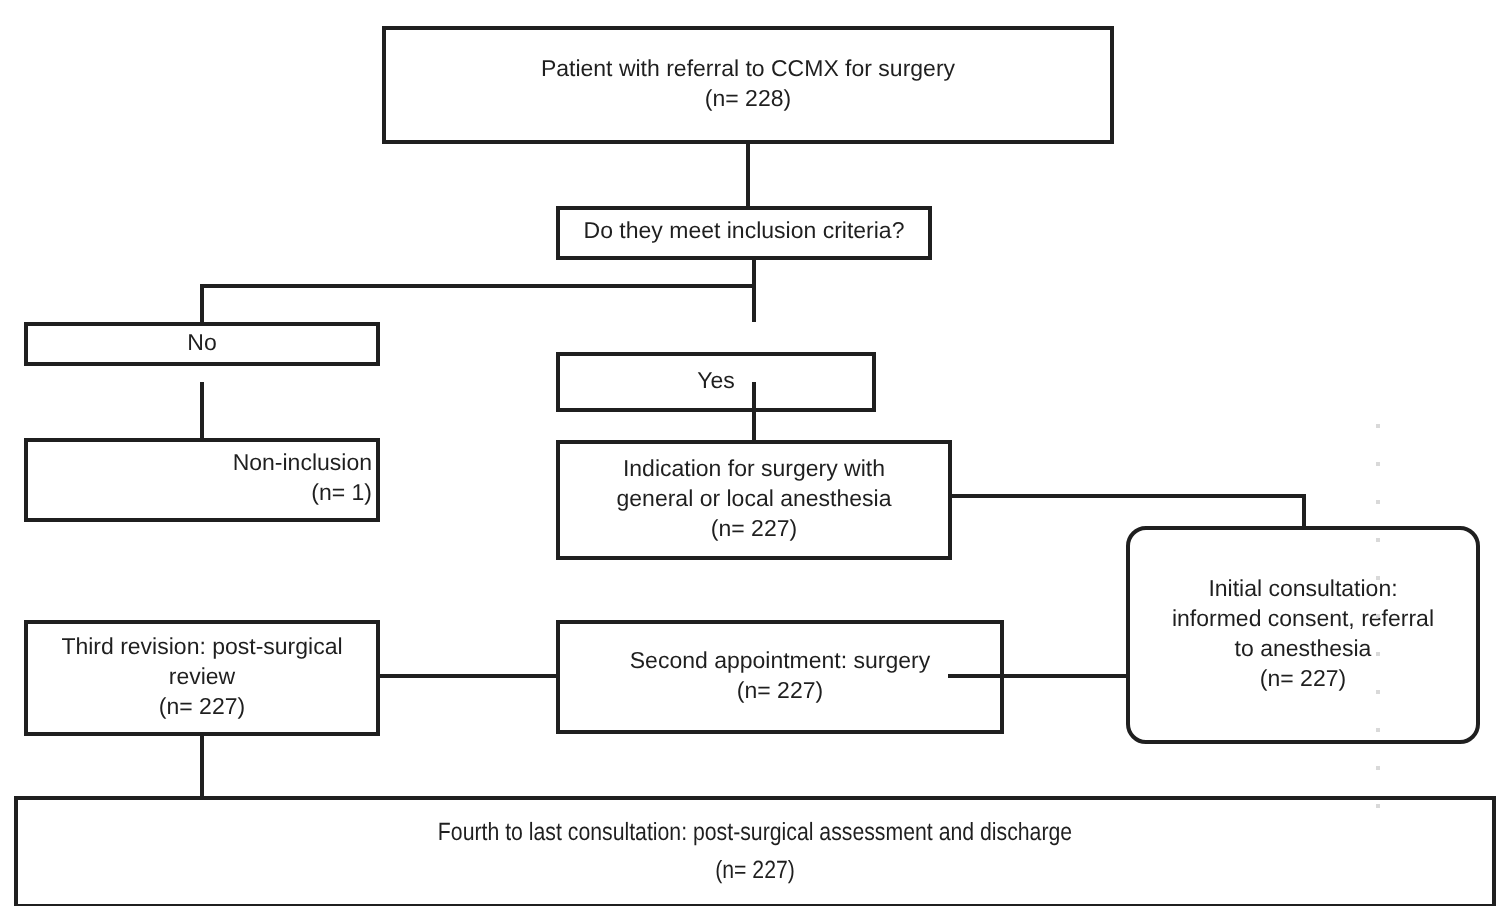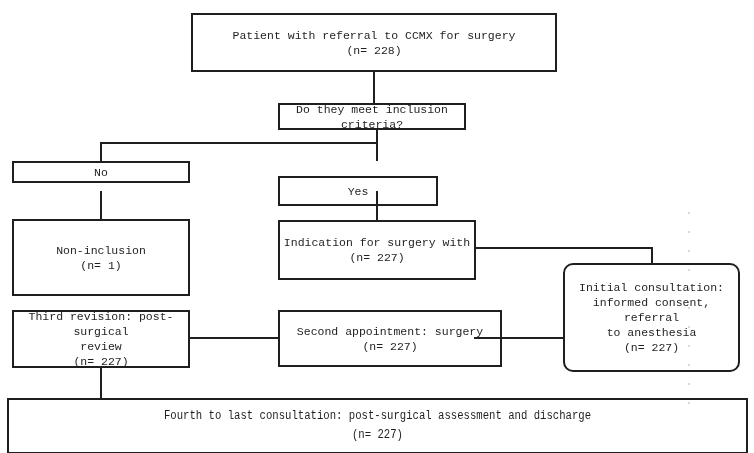--- a/index.html
+++ b/index.html
@@ -20,21 +20,20 @@
     background: #ffffff;
     display: flex;
     flex-direction: column;
     justify-content: center;
     align-items: center;
     text-align: center;
     font-size: 11.5px;
     line-height: 15px;
     color: var(--ink, #1f1f1f);
     padding: 0 2px;
-    font-family: Liberation Mono, monospace;
   }
 
   .node > div { width: 100%; }
 
   .connector {
     position: absolute;
     background: var(--ink, #1f1f1f);
   }
 
   .artifact-dots {
@@ -65,27 +64,28 @@
   </div>
 
   <div class="node" style="left:12px; top:161px; width:178px; height:22px;text-align:center;">
     <div>No</div>
   </div>
 
   <div class="node" style="left:278px; top:176px; width:160px; height:30px;">
     <div>Yes</div>
   </div>
 
-  <div class="node" style="left:12px; top:219px; width:178px; height:77px;">
+  <div class="node" style="left:12px; top:219px; width:178px; height:42px;text-align:right;">
     <div>Non-inclusion</div>
     <div>(n= 1)</div>
   </div>
 
   <div class="node" style="left:278px; top:220px; width:198px; height:60px;">
     <div>Indication for surgery with</div>
+    <div>general or local anesthesia</div>
     <div>(n= 227)</div>
   </div>
 
   <div class="node" style="left:563px; top:263px; width:177px; height:109px;border-radius:10px;">
     <div>Initial consultation:</div>
     <div>informed consent, referral</div>
     <div>to anesthesia</div>
     <div>(n= 227)</div>
   </div>
 

